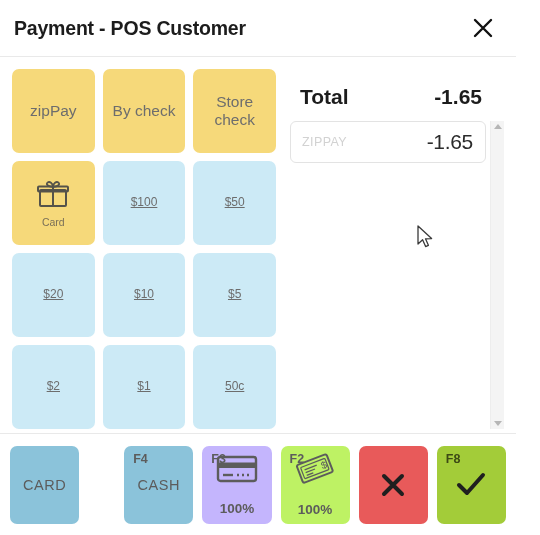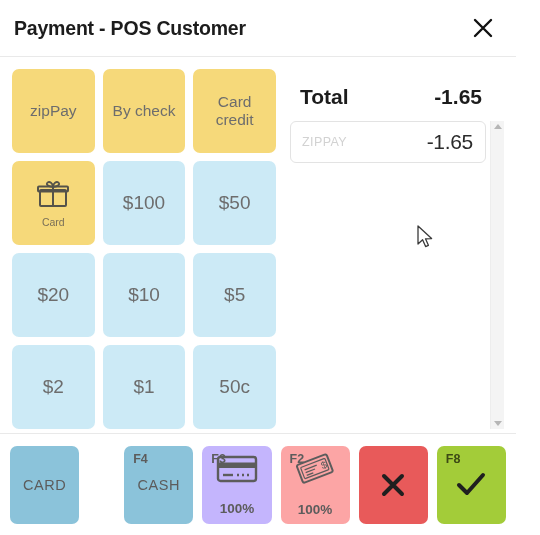--- a/index.html
+++ b/index.html
@@ -74,21 +74,21 @@
     align-items: center;
     justify-content: center;
     cursor: pointer;
     user-select: none;
     text-align: center;
     line-height: 1.16;
     color: #6d6d6d;
     font-size: 15.5px;
     padding: 4px;
   }
-  .key.amount { font-size: 19px; }
+  .key.amount { font-size: 12px; text-decoration: underline; }
   .key.gift { justify-content: center; gap: 2px; }
   .key .gift-icon { display: block; }
   .key .gift-label {
     font-size: 10.5px;
     color: #7a7058;
     margin-top: 4px;
   }
 
   
   .summary {
@@ -235,21 +235,21 @@
   <div class="body">
 
     <div class="keypad" id="keypad">
         <div class="key method" style="background: rgb(246, 217, 122);">
           <span>zipPay</span>
         </div>
         <div class="key method" style="background: rgb(246, 217, 122);">
           <span>By check</span>
         </div>
         <div class="key method" style="background: rgb(246, 217, 122);">
-          <span>Card credit</span>
+          <span>Store check</span>
         </div>
         <div class="key gift" style="background: rgb(246, 217, 122);">
           <span>
             <svg class="gift-icon" width="34" height="32" viewBox="0 0 34 32" aria-hidden="true">
               <rect x="4" y="12" width="26" height="16" rx="1" fill="none" stroke="#55534a" stroke-width="2"></rect>
               <rect x="2" y="8.5" width="30" height="5" rx="1" fill="none" stroke="#55534a" stroke-width="2"></rect>
               <line x1="17" y1="9" x2="17" y2="28" stroke="#55534a" stroke-width="2"></line>
               <path d="M17 9 C17 5 13.5 3 11.5 4.6 C9.6 6.1 11.8 8.6 17 9 Z" fill="none" stroke="#55534a" stroke-width="1.8"></path>
               <path d="M17 9 C17 5 20.5 3 22.5 4.6 C24.4 6.1 22.2 8.6 17 9 Z" fill="none" stroke="#55534a" stroke-width="1.8"></path>
             </svg>
@@ -321,21 +321,21 @@
             <rect x="2" y="3" width="38" height="24" rx="2.5" fill="none" stroke="#5c5c5c" stroke-width="2.4"></rect>
             <rect x="2" y="8.5" width="38" height="5.5" fill="#5c5c5c"></rect>
             <line x1="7" y1="21" x2="17" y2="21" stroke="#5c5c5c" stroke-width="2.4"></line>
             <line x1="21" y1="21" x2="23" y2="21" stroke="#5c5c5c" stroke-width="2.4"></line>
             <line x1="26" y1="21" x2="28" y2="21" stroke="#5c5c5c" stroke-width="2.4"></line>
             <line x1="31" y1="21" x2="33" y2="21" stroke="#5c5c5c" stroke-width="2.4"></line>
           </svg>
         </span>
         <span class="fkey-pct">100%</span>
       </div>
-      <div class="fkey" style="background: #fca5a5;">
+      <div class="fkey" style="background: #bef264;">
         <span class="fkey-tag">F2</span>
         <span>
           <svg class="fkey-icon" width="42" height="32" viewBox="0 0 42 32" aria-hidden="true">
             <g transform="rotate(-21 21 16)">
               <rect x="5" y="6" width="32" height="19" rx="2" fill="none" stroke="#5c5c5c" stroke-width="2"></rect>
               <rect x="8" y="9.5" width="26" height="12" rx="1" fill="none" stroke="#5c5c5c" stroke-width="1.2"></rect>
               <line x1="11" y1="13" x2="24" y2="13" stroke="#5c5c5c" stroke-width="1.3"></line>
               <line x1="11" y1="16" x2="21" y2="16" stroke="#5c5c5c" stroke-width="1.3"></line>
               <line x1="11" y1="19" x2="18" y2="19" stroke="#5c5c5c" stroke-width="1.3"></line>
               <text x="28" y="19" font-size="10" font-family="Liberation Sans, sans-serif" fill="#5c5c5c">$</text>

